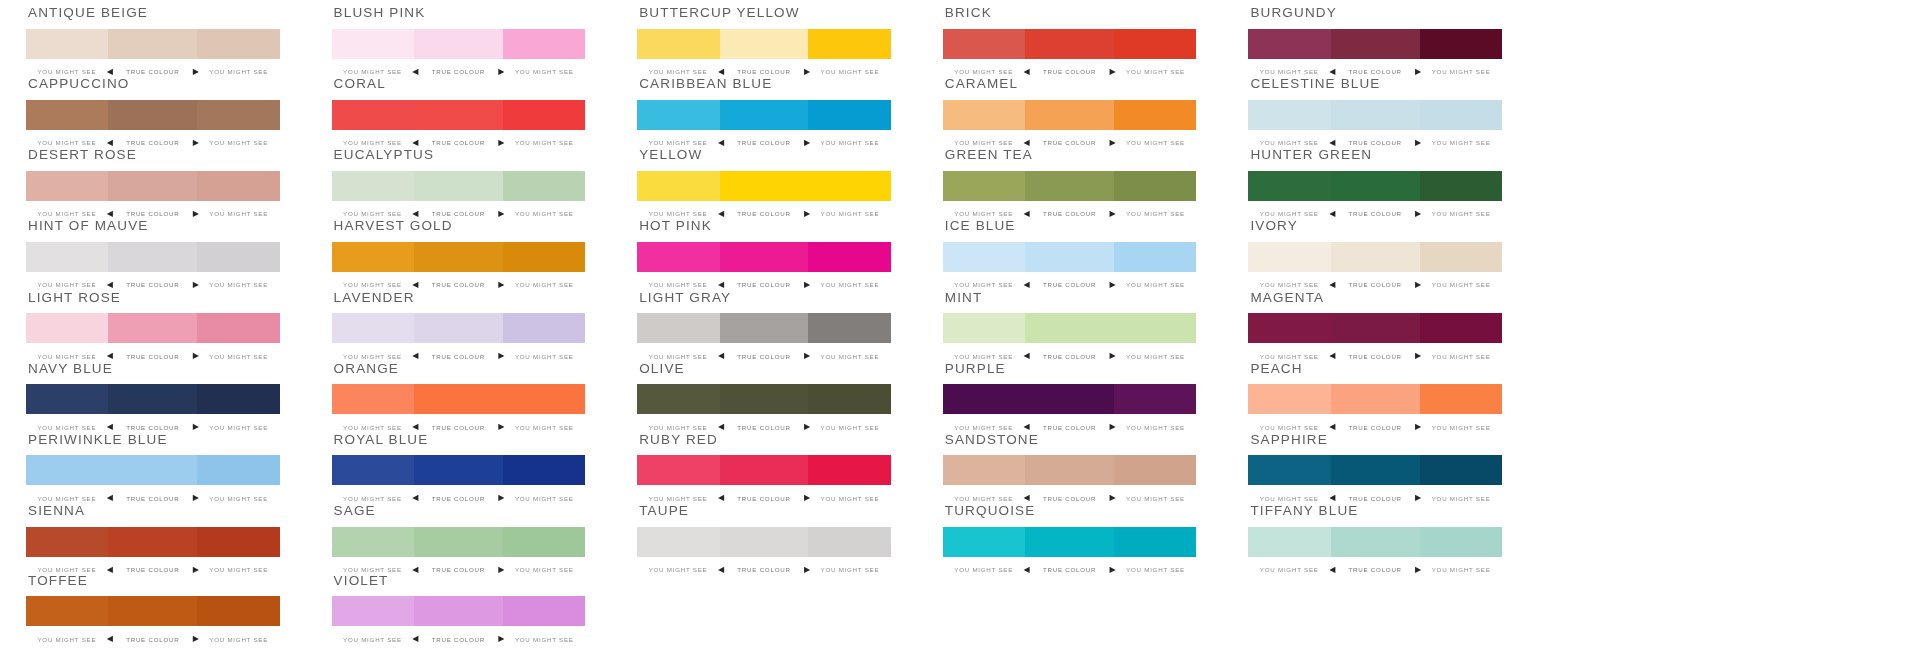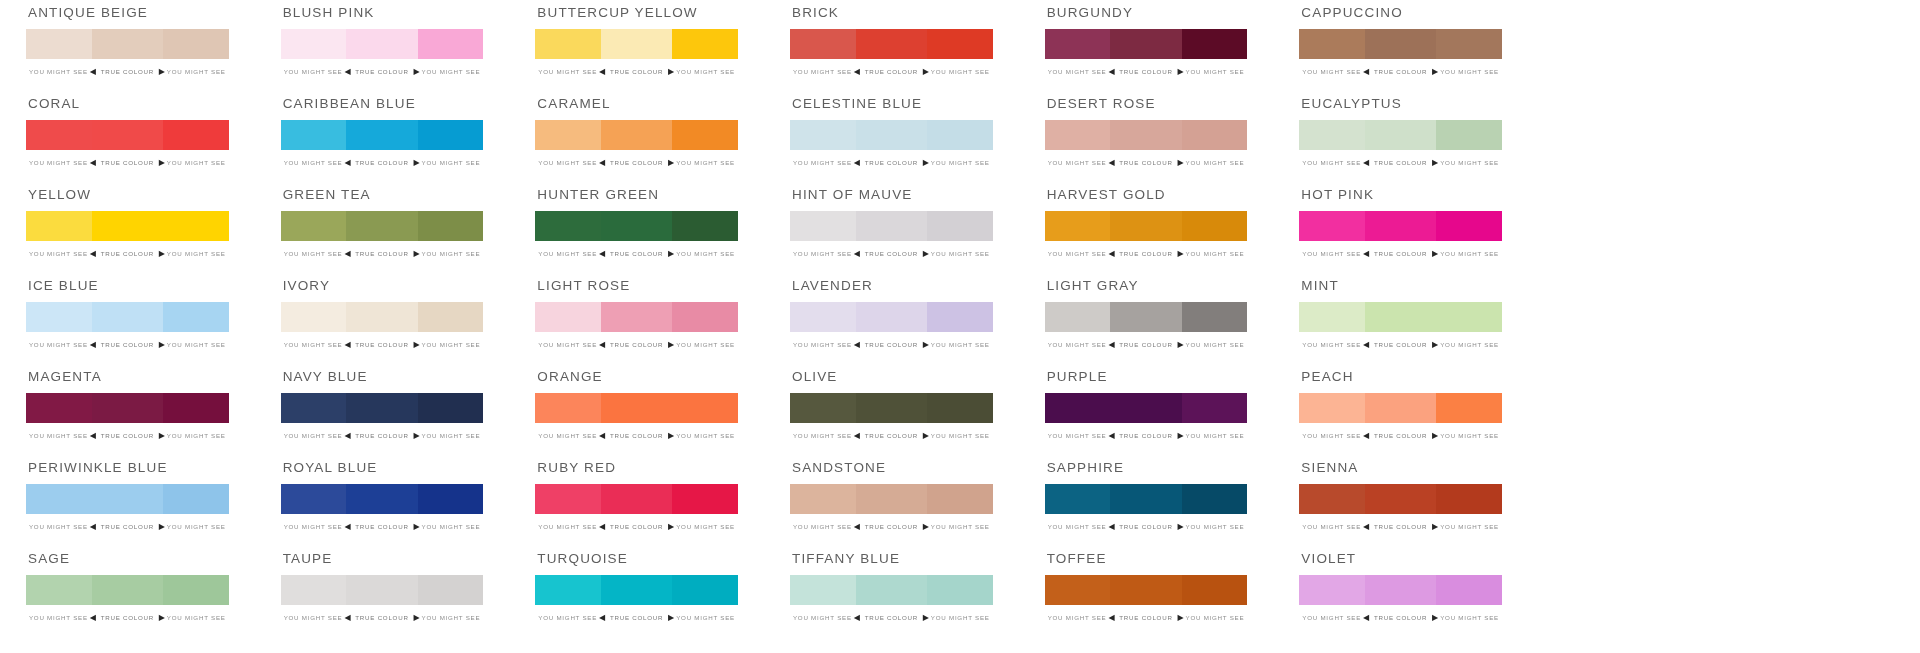--- a/index.html
+++ b/index.html
@@ -9,21 +9,21 @@
   }
   body {
     width: 1920px;
     height: 653px;
     font-family: "Liberation Sans", sans-serif;
     overflow: hidden;
   }
 
   #grid {
     display: grid;
-    grid-template-columns: repeat(6, 1fr);
+    grid-template-columns: repeat(5, 1fr);
     grid-template-rows: repeat(7, 1fr);
     width: 1528px;
     height: 653px;
     box-sizing: border-box;
     padding: 6px 0 10px 0;
   }
 
   .swatch-card {
     position: relative;
     padding: 0 26px 0 26px;

